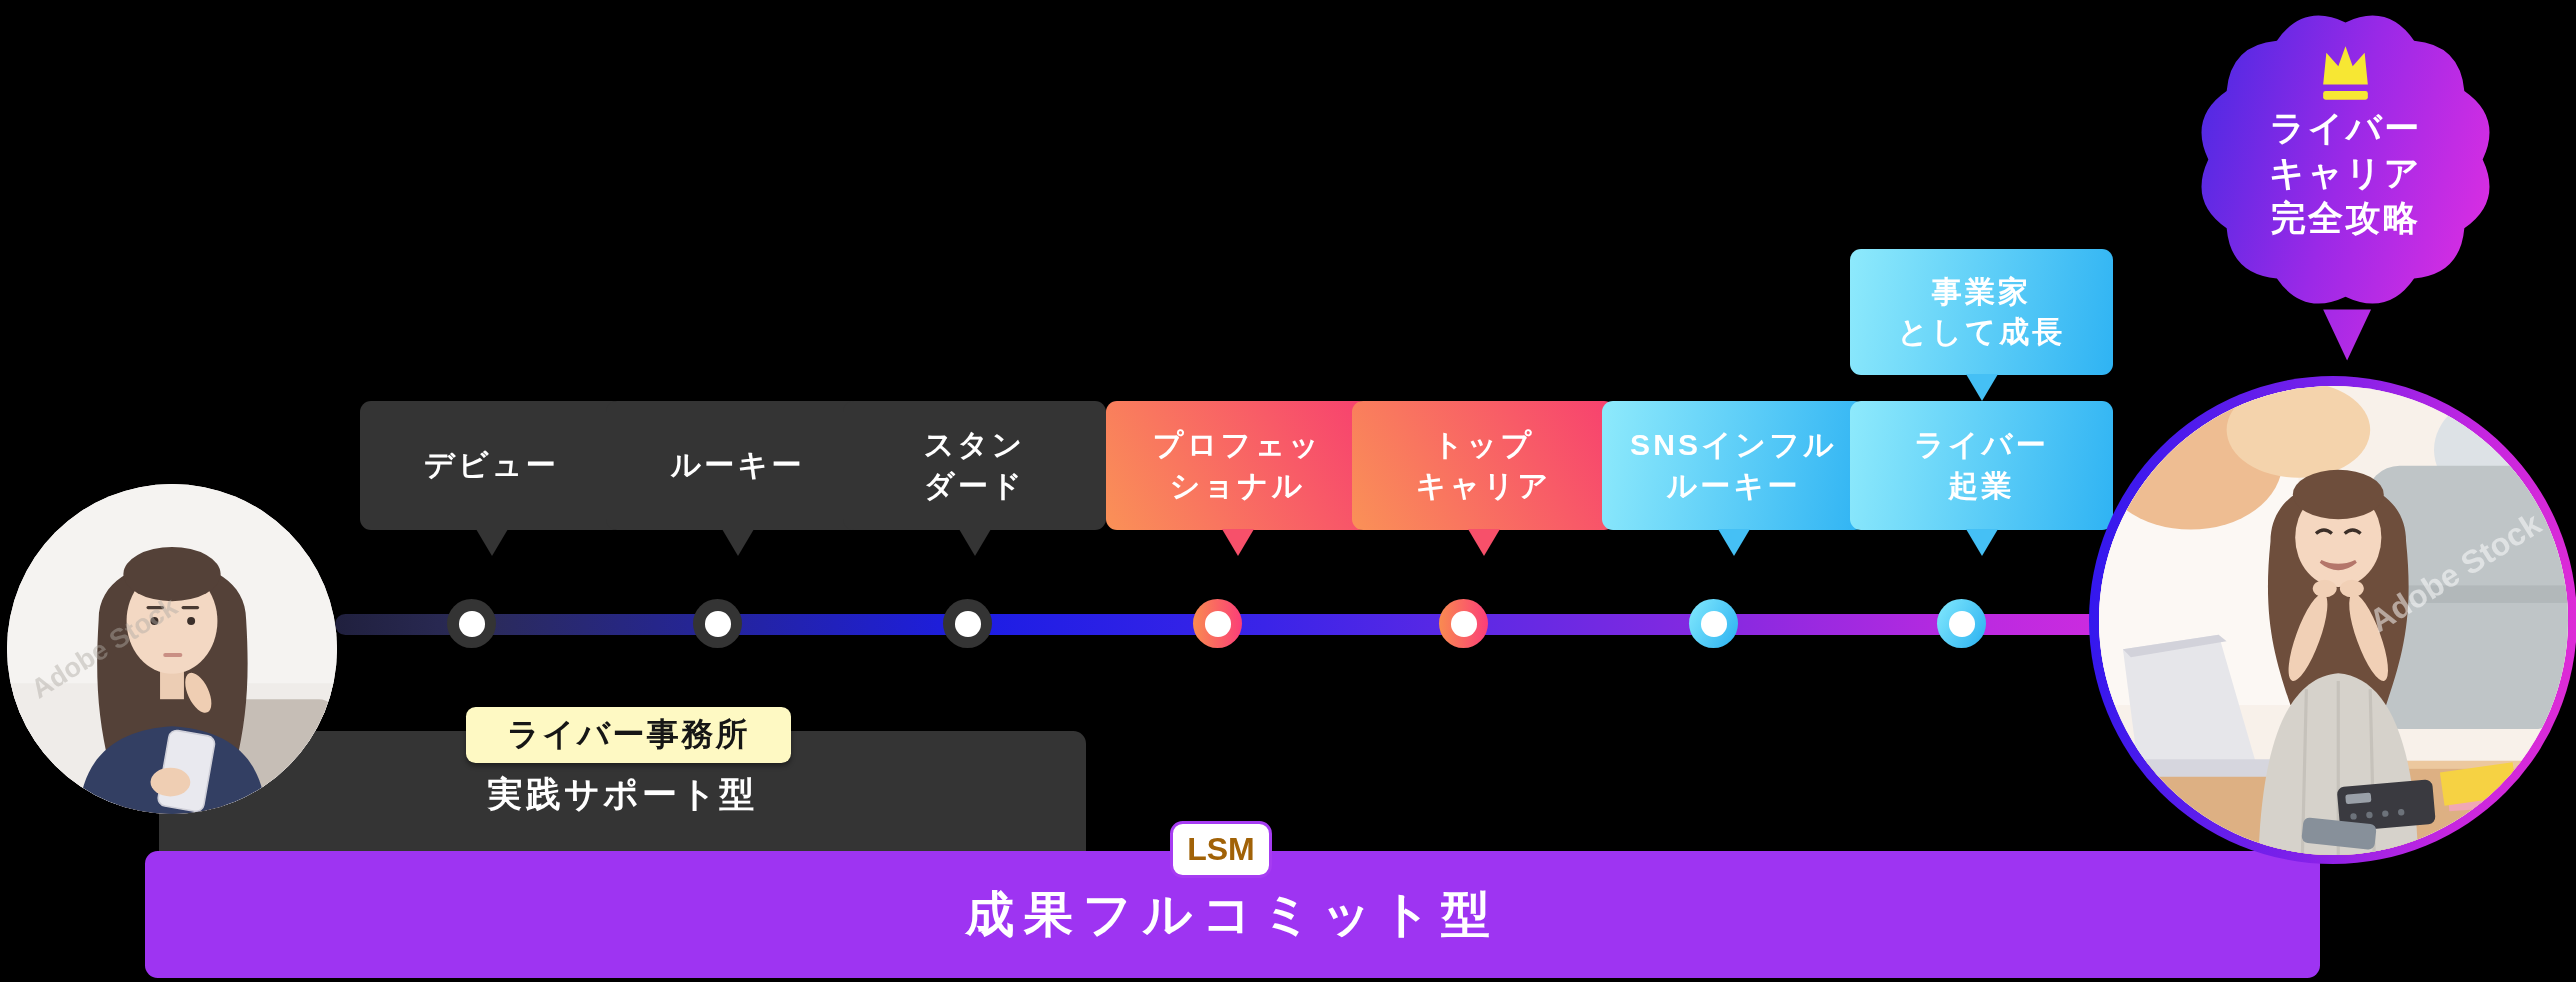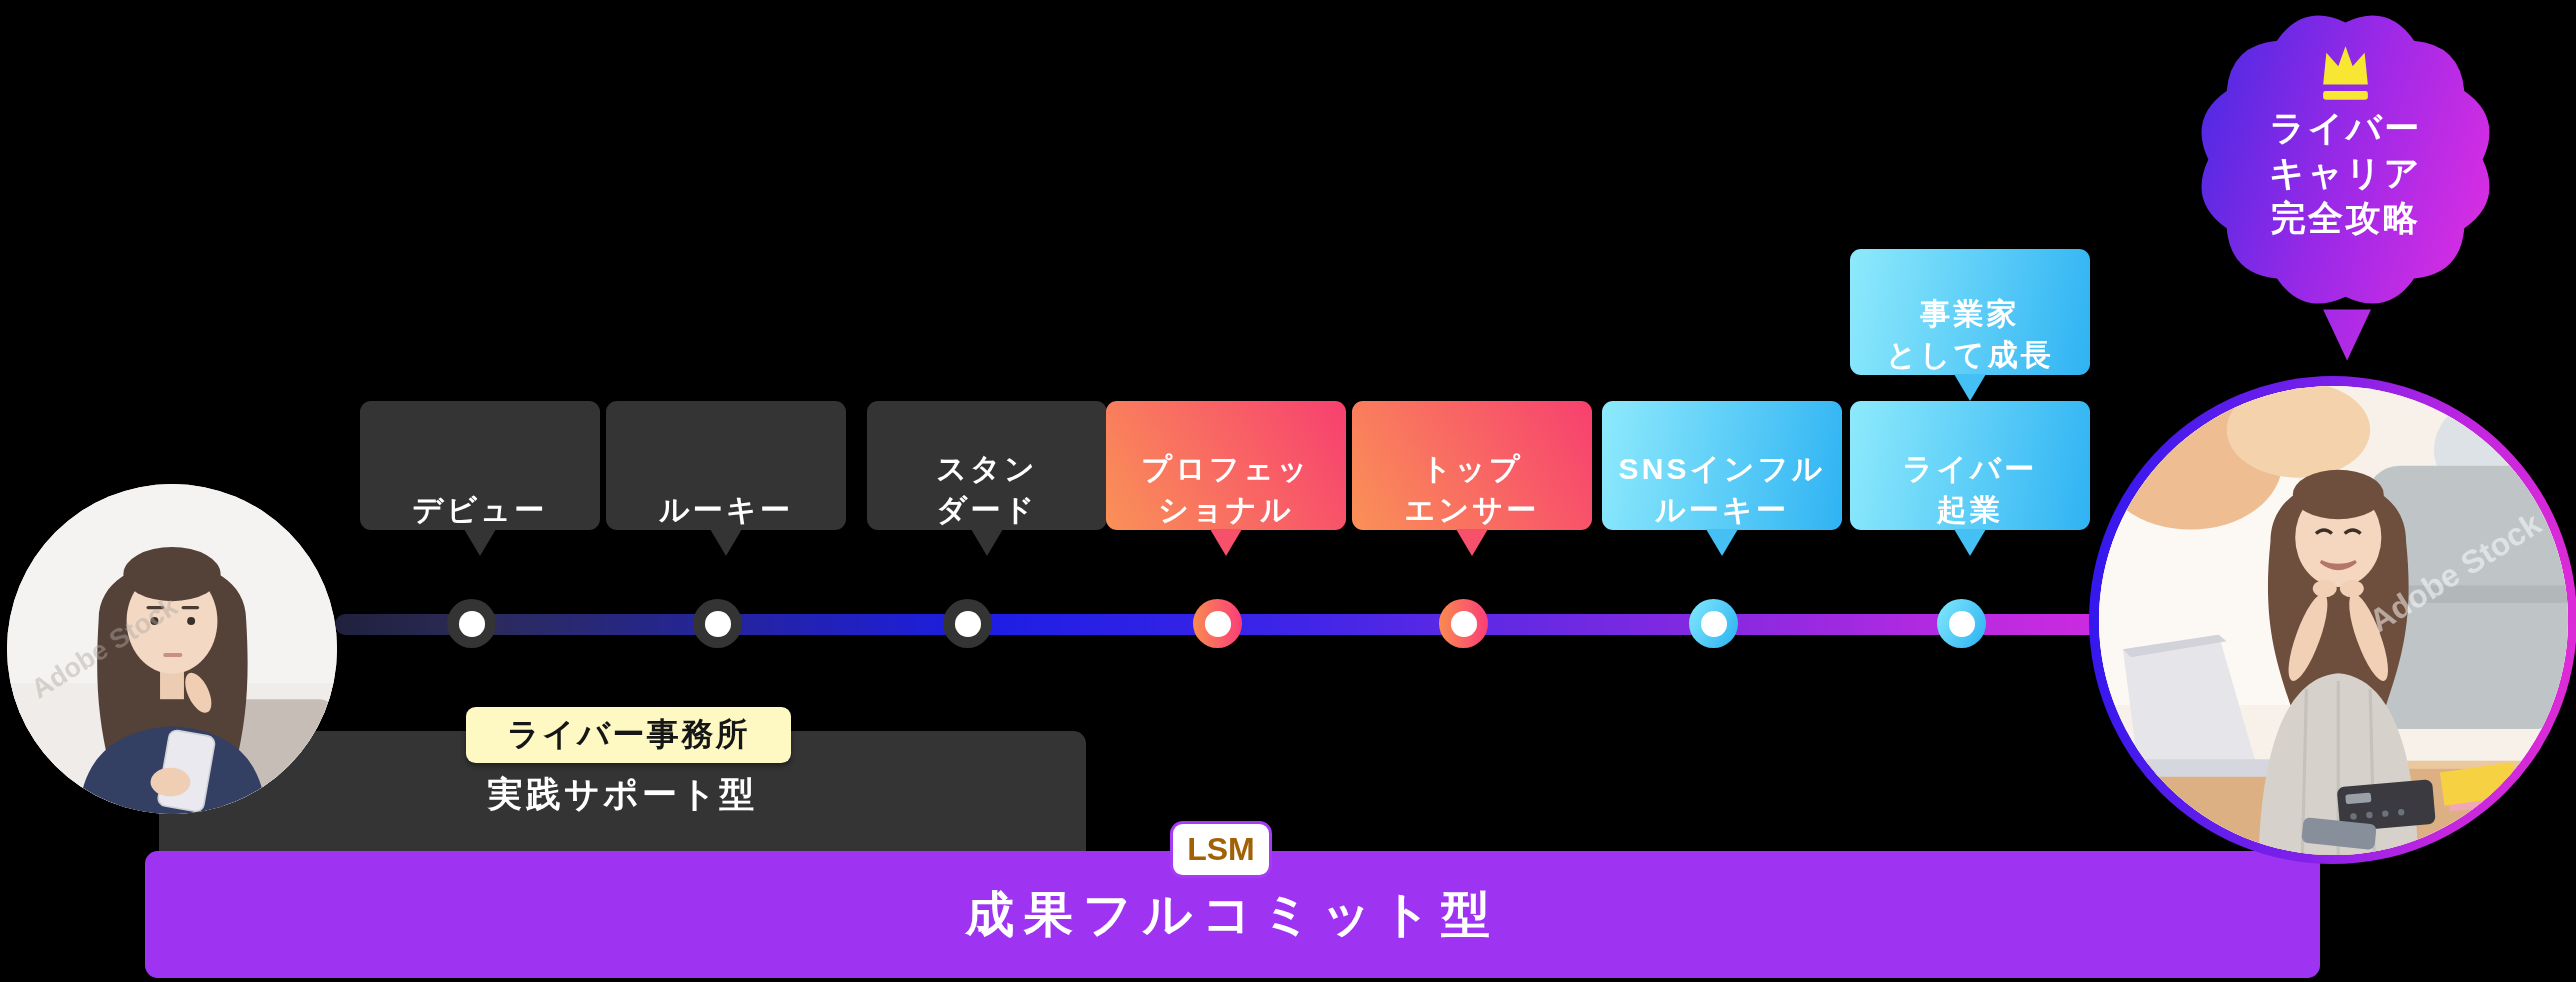--- a/index.html
+++ b/index.html
@@ -12,22 +12,22 @@
     position:absolute;left:335px;top:614px;width:1785px;height:21px;border-radius:10.4px;z-index:1;
     background:linear-gradient(90deg,#20203e 0%,#2b2b58 8%,#1d1de4 36%,#3a24e8 52%,#5e29e4 64%,#8829e0 78%,#bb2ae0 92%,#ce2bdf 100%);
   }
   .tl-dot{position:absolute;top:599px;width:49px;height:49px;border-radius:50%;z-index:2;}
   .tl-dot::after{content:"";position:absolute;left:12px;top:12px;width:25.5px;height:25.5px;border-radius:50%;background:#fff;}
   .tl-dot.dark{background:#343434;}
   .tl-dot.red{background:linear-gradient(90deg,#f98b50,#fb3e78);}
   .tl-dot.cyan{background:linear-gradient(120deg,#83e9fd,#2ab1f1);}
   
   .bubble{
-    position:absolute;top:401px;width:240px;height:129px;border-radius:11px;z-index:3;
-    display:flex;align-items:flex-end;justify-content:center;
+    position:absolute;top:401px;width:263px;height:129px;border-radius:11px;z-index:3;
+    display:flex;align-items:center;justify-content:center;
   }
   .bubble::after{
     content:"";position:absolute;left:50%;bottom:-25.5px;transform:translateX(-50%);
     border:16.7px solid transparent;border-top:27px solid var(--ptr);border-bottom:0;
   }
   .bubble.dark{background:#343434;--ptr:#343434;}
   .bubble.red{background:linear-gradient(60deg,#fa9157,#f7406f);--ptr:#f7506a;}
   .bubble.cyan{background:linear-gradient(100deg,#8eeafc,#2fb3f3);--ptr:#45c0f5;}
   .bubble.growth{top:249px;height:126px;}
   .bubble-label{
@@ -83,31 +83,31 @@
   <div class="tl-dot red" style="left:1439px"></div>
   <div class="tl-dot cyan" style="left:1689px"></div>
   <div class="tl-dot cyan" style="left:1937px"></div>
 
   <div class="bubble dark" style="left:360px">
     <span class="bubble-label">デビュー</span>
   </div>
   <div class="bubble dark" style="left:606px">
     <span class="bubble-label">ルーキー</span>
   </div>
-  <div class="bubble dark" style="left:867px">
+  <div class="bubble dark" style="left:843px">
     <span class="bubble-label">スタン
 ダード</span>
   </div>
   <div class="bubble red" style="left:1106px">
     <span class="bubble-label">プロフェッ
 ショナル</span>
   </div>
   <div class="bubble red" style="left:1352px">
     <span class="bubble-label">トップ
-エンサー</span>
+キャリア</span>
   </div>
   <div class="bubble cyan" style="left:1602px">
     <span class="bubble-label">SNSインフル
 ルーキー</span>
   </div>
   <div class="bubble cyan" style="left:1850px">
     <span class="bubble-label">ライバー
 起業</span>
   </div>
 

